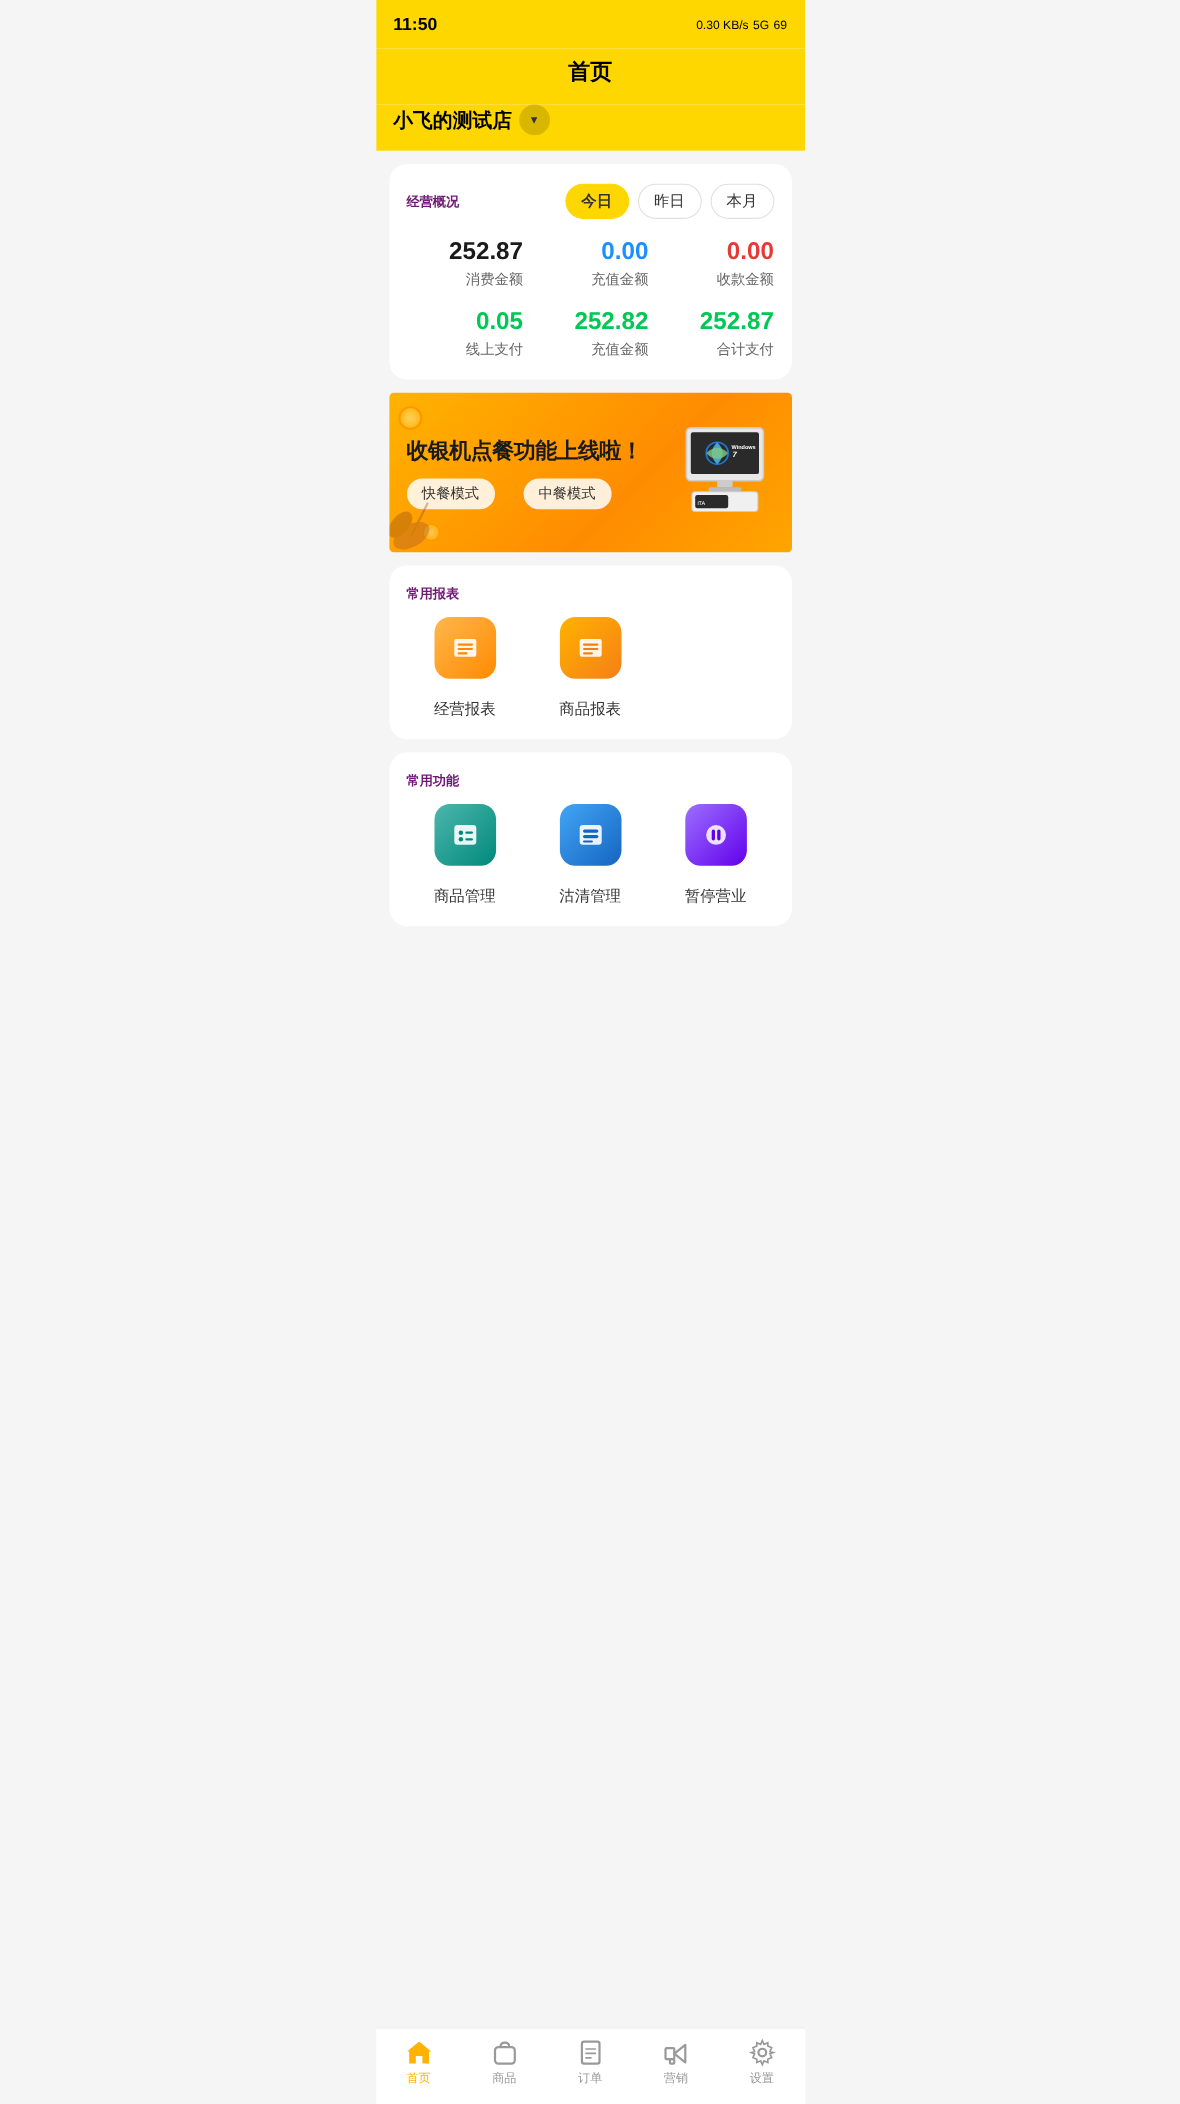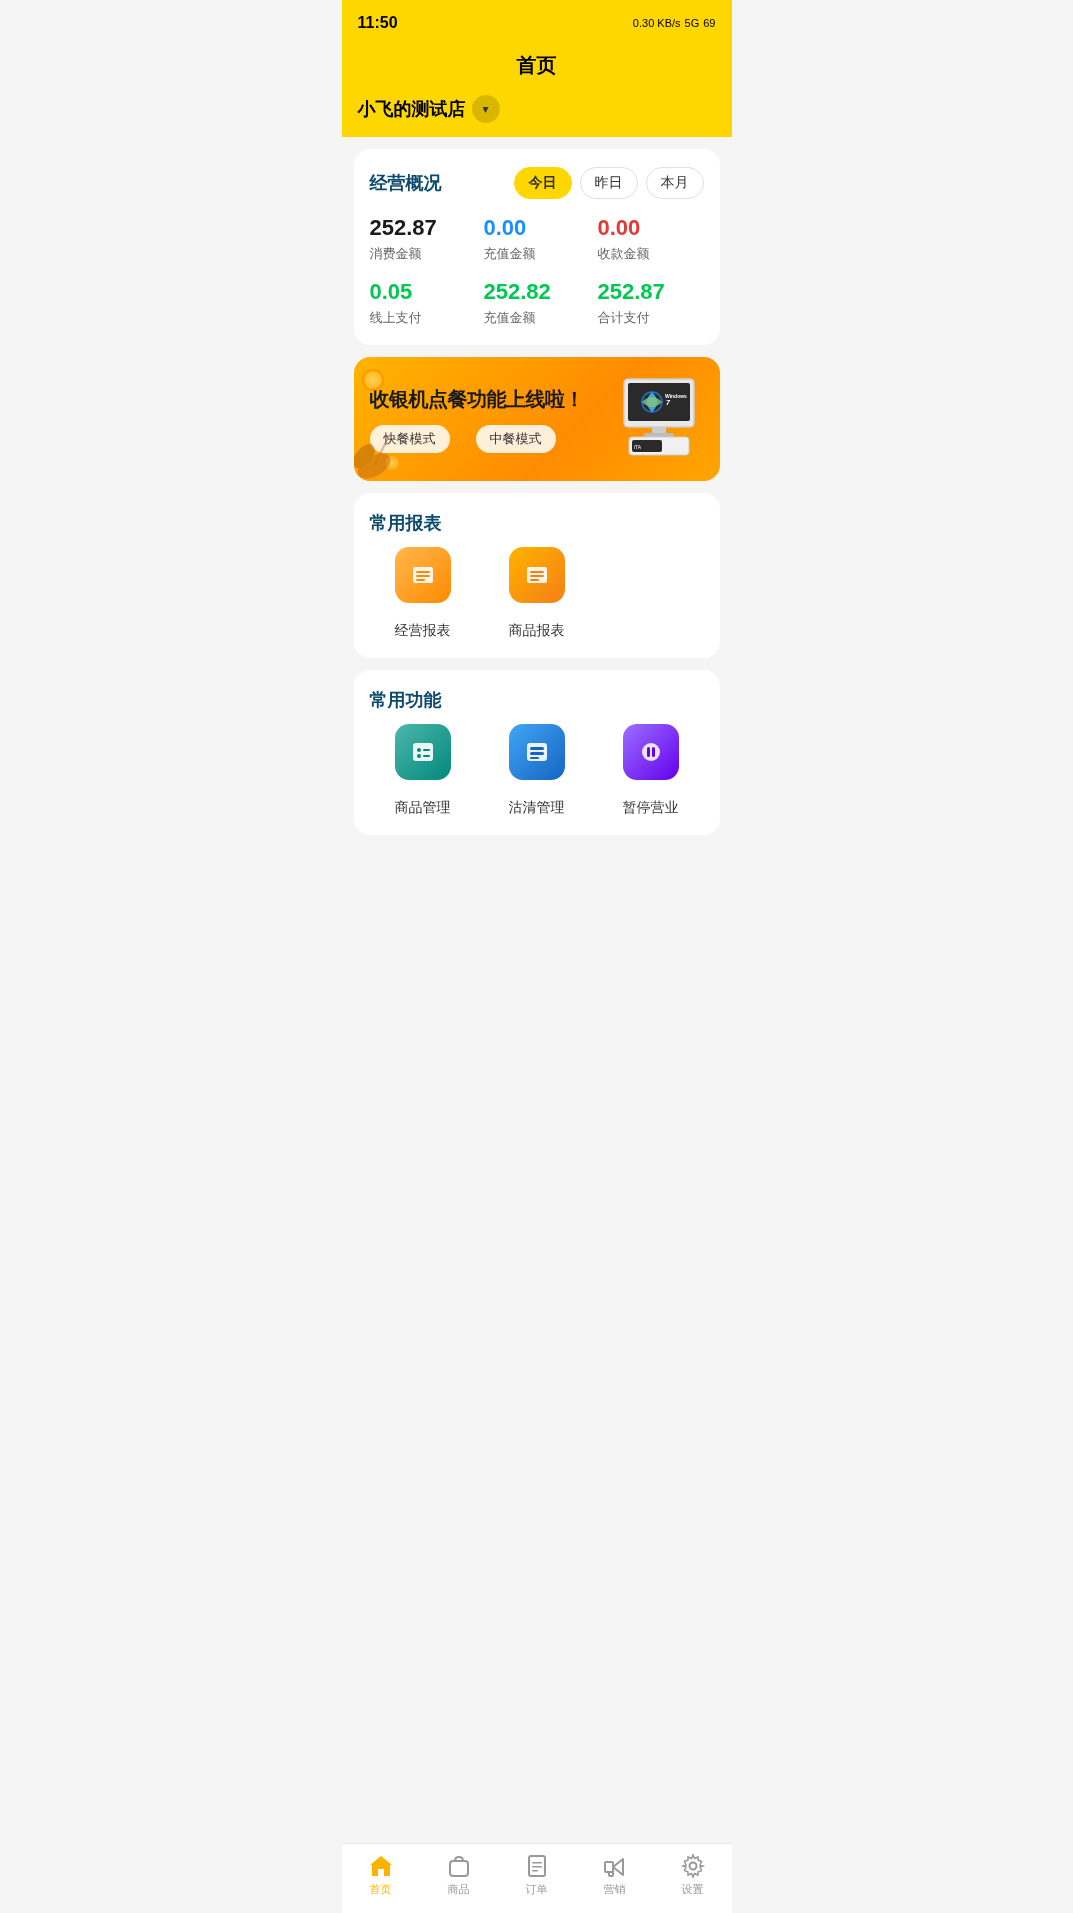--- a/index.html
+++ b/index.html
@@ -93,23 +93,23 @@
     }
 
     
     .section-header {
       display: flex;
       justify-content: space-between;
       align-items: center;
       margin-bottom: 16px;
     }
     .section-title {
-      font-size: 18px;
+      font-size: 12px;
       font-weight: 700;
-      color: #0c4a6e;
+      color: #701a75;
     }
     .tab-group {
       display: flex;
       gap: 8px;
     }
     .tab-btn {
       padding: 6px 14px;
       border-radius: 20px;
       font-size: 14px;
       border: 1.5px solid #e0e0e0;
@@ -122,42 +122,42 @@
       background: #FFD700;
       border-color: #FFD700;
       color: #333;
       font-weight: 600;
     }
 
     .stats-grid {
       display: grid;
       grid-template-columns: 1fr 1fr 1fr;
       gap: 16px 8px;
-      text-align: left;
+      text-align: right;
     }
     .stat-value {
       font-size: 22px;
       font-weight: 700;
       margin-bottom: 4px;
     }
     .stat-label {
       font-size: 13px;
       color: #666;
     }
     .color-black { color: #1a1a1a; }
     .color-blue { color: #1890FF; }
     .color-red { color: #E53935; }
     .color-green { color: #00C853; }
 
     
     .banner {
-      border-radius: 16px;
+      border-radius: 4px;
       overflow: hidden;
       background: linear-gradient(135deg, #FFB300 0%, #FF8C00 60%, #FFA500 100%);
-      padding: 20px 16px;
+      padding: 30px 16px;
       display: flex;
       align-items: center;
       justify-content: space-between;
       position: relative;
       min-height: 110px;
     }
     .banner-left { flex: 1; }
     .banner-title {
       font-size: 20px;
       font-weight: 900;

